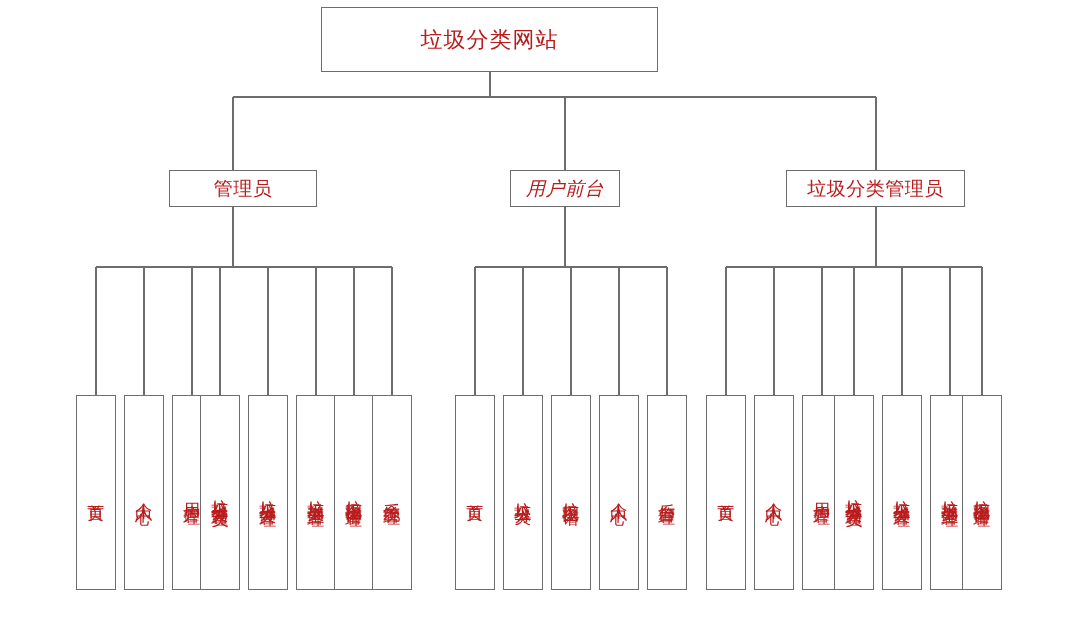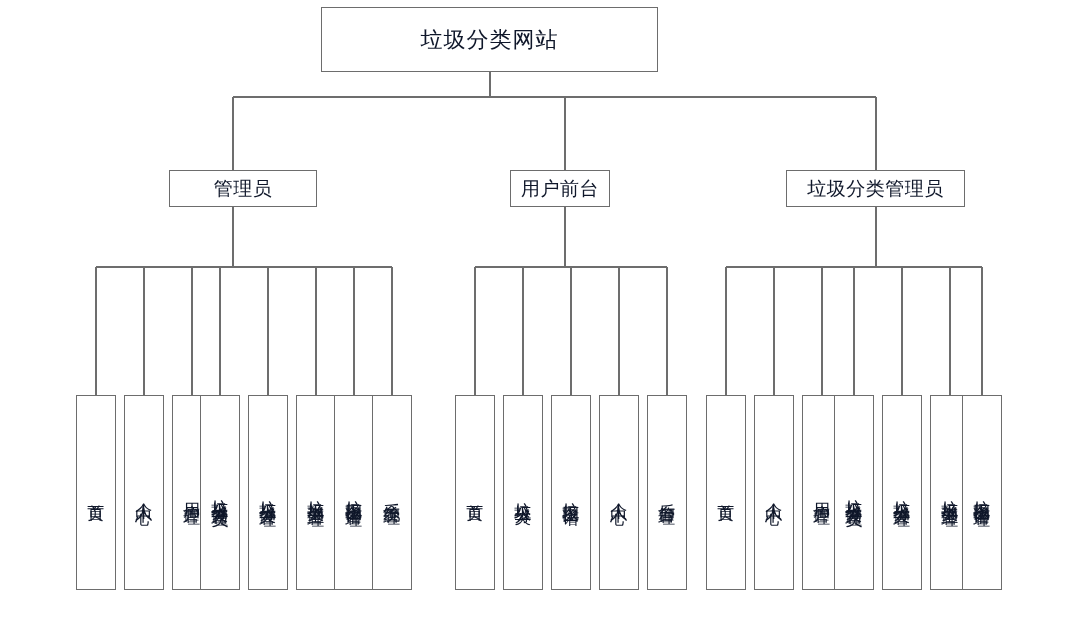--- a/index.html
+++ b/index.html
@@ -29,21 +29,21 @@
   }
   .node {
     position: absolute;
     box-sizing: border-box;
     border: 1.4px solid #6d6d6d;
     background: #ffffff;
     display: flex;
     align-items: center;
     justify-content: center;
     text-align: right;
-    color: #0f172a;
+    color: #b91c1c;
     line-height: 1.08;
   }
   .node-root {
     font-size: 22px;
     letter-spacing: 1px;
   }
   .node-l2 {
     font-size: 19px;
     letter-spacing: 0.5px;
   }
@@ -123,21 +123,21 @@
     </div>
     <div class="node node-leaf" style="left: 296px; top: 395px; width: 40px; height: 195px;">
       <span class="leaf-text">垃圾类型管理</span>
     </div>
     <div class="node node-leaf" style="left: 334px; top: 395px; width: 40px; height: 195px;">
       <span class="leaf-text">垃圾图谱管理</span>
     </div>
     <div class="node node-leaf" style="left: 372px; top: 395px; width: 40px; height: 195px;">
       <span class="leaf-text">系统管理</span>
     </div>
-    <div class="node node-l2" style="left: 510px; top: 170px; width: 100px; height: 37px;">
+    <div class="node node-l2" style="left: 510px; top: 170px; width: 110px; height: 37px; font-style: italic;">
       <span class="node-text">用户前台</span>
     </div>
     <div class="node node-leaf" style="left: 455px; top: 395px; width: 40px; height: 195px;">
       <span class="leaf-text">首页</span>
     </div>
     <div class="node node-leaf" style="left: 503px; top: 395px; width: 40px; height: 195px;">
       <span class="leaf-text">垃圾分类</span>
     </div>
     <div class="node node-leaf" style="left: 551px; top: 395px; width: 40px; height: 195px;">
       <span class="leaf-text">垃圾图谱</span>

